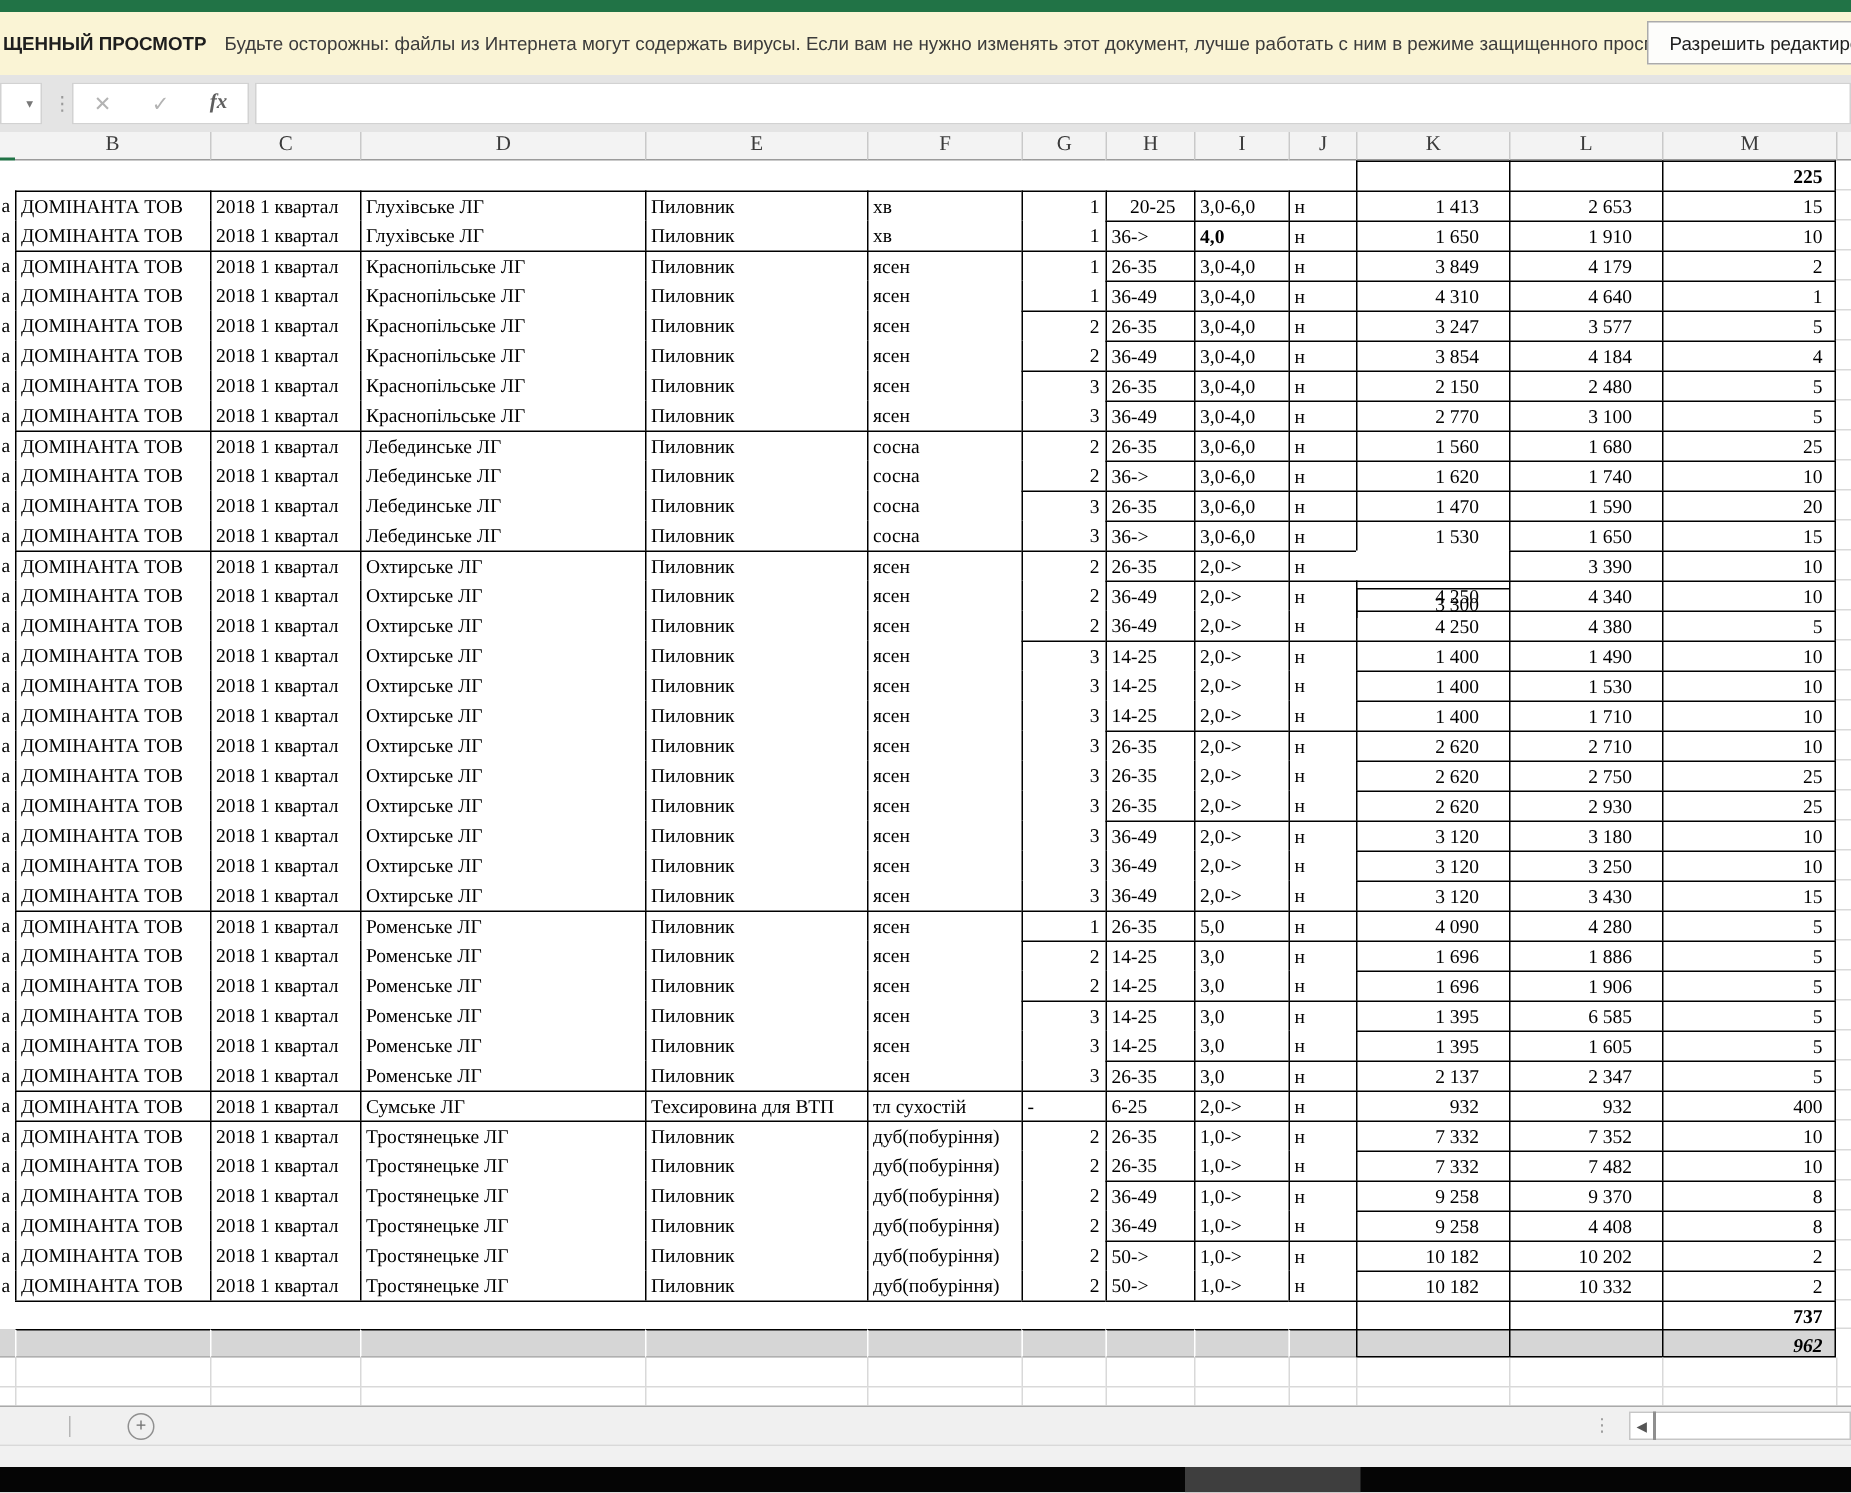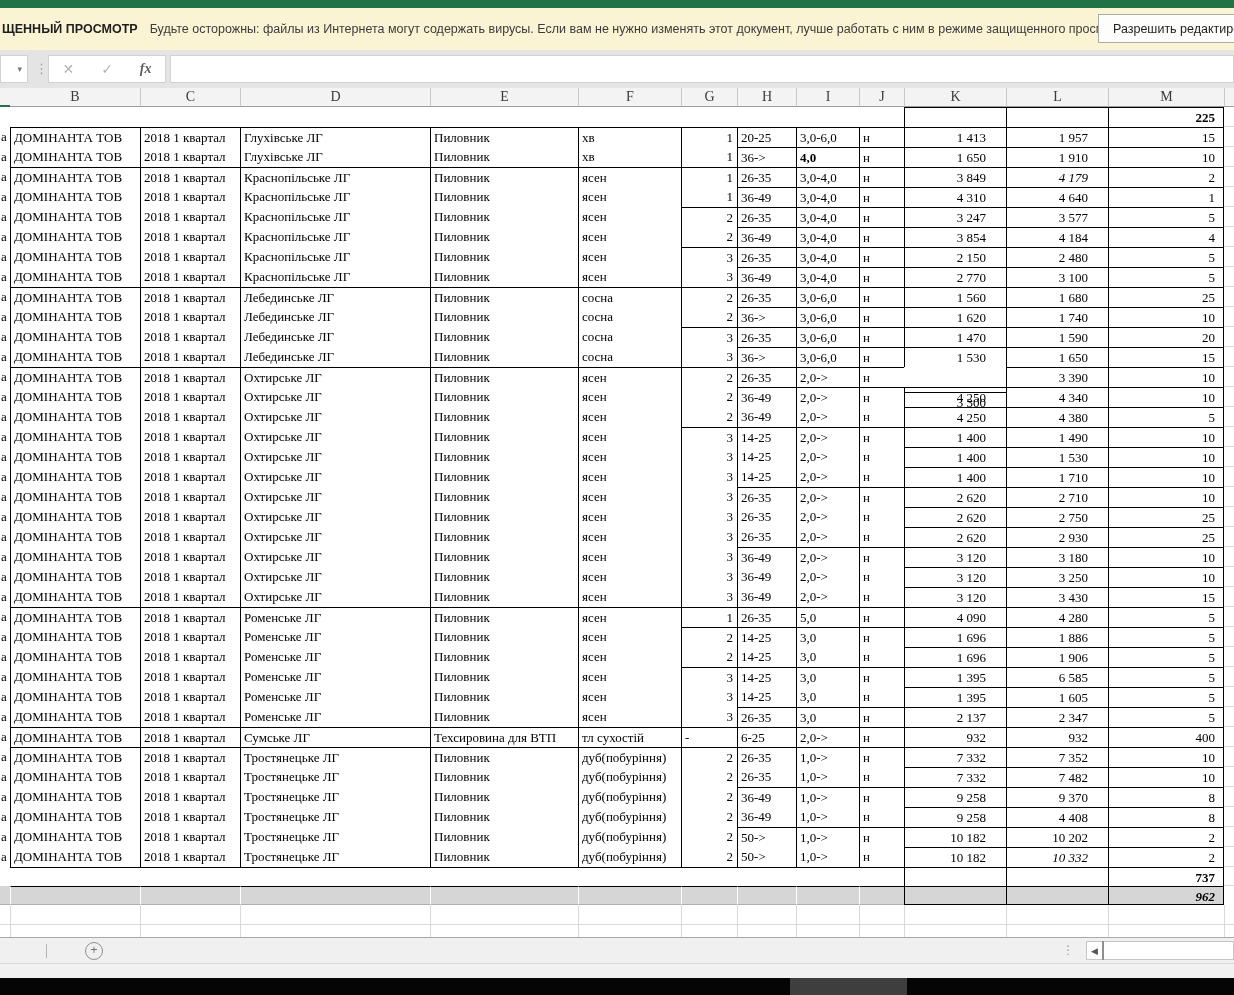--- a/index.html
+++ b/index.html
@@ -108,25 +108,25 @@
         <div class="c" style="width: 10px; border-bottom: 1px solid rgb(217, 217, 217);"></div>
       </div>
       <div class="row" style="height: 20px;">
         <div class="c tl" style="width: 10px; padding-left: 1px;">а</div>
         <div class="c tl" style="width: 130px; border-left: 1px solid rgb(0, 0, 0); border-top: 1px solid rgb(0, 0, 0);">ДОМІНАНТА ТОВ</div>
         <div class="c tl" style="width: 100px; border-left: 1px solid rgb(0, 0, 0); border-top: 1px solid rgb(0, 0, 0);">2018 1 квартал</div>
         <div class="c tl" style="width: 190px; border-left: 1px solid rgb(0, 0, 0); border-top: 1px solid rgb(0, 0, 0);">Глухівське ЛГ</div>
         <div class="c tl" style="width: 148px; border-left: 1px solid rgb(0, 0, 0); border-top: 1px solid rgb(0, 0, 0);">Пиловник</div>
         <div class="c tl" style="width: 103px; border-left: 1px solid rgb(0, 0, 0); border-top: 1px solid rgb(0, 0, 0);">хв</div>
         <div class="c trG" style="width: 56px; border-left: 1px solid rgb(0, 0, 0); border-top: 1px solid rgb(0, 0, 0);">1</div>
-        <div class="c tl" style="width: 59px; border-left: 1px solid rgb(0, 0, 0); border-top: 1px solid rgb(0, 0, 0);">20-25</div>
+        <div class="c tl" style="width: 59px; border-left: 1px solid rgb(0, 0, 0); border-top: 1px solid rgb(0, 0, 0); text-align: center;">20-25</div>
         <div class="c tl" style="width: 63px; border-left: 1px solid rgb(0, 0, 0); border-top: 1px solid rgb(0, 0, 0);">3,0-6,0</div>
         <div class="c tl" style="width: 45px; border-left: 1px solid rgb(0, 0, 0); border-top: 1px solid rgb(0, 0, 0);">н</div>
         <div class="c trNum" style="width: 102px; border-left: 1px solid rgb(0, 0, 0); border-top: 1px solid rgb(0, 0, 0);">1 413</div>
-        <div class="c trNum" style="width: 102px; border-left: 1px solid rgb(0, 0, 0); border-top: 1px solid rgb(0, 0, 0);">1 957</div>
+        <div class="c trNum" style="width: 102px; border-left: 1px solid rgb(0, 0, 0); border-top: 1px solid rgb(0, 0, 0);">2 653</div>
         <div class="c trM" style="width: 116px; border-left: 1px solid rgb(0, 0, 0); border-right: 1px solid rgb(0, 0, 0); border-top: 1px solid rgb(0, 0, 0);">15</div>
         <div class="c" style="width: 10px; border-bottom: 1px solid rgb(217, 217, 217);"></div>
       </div>
       <div class="row" style="height: 20px;">
         <div class="c tl" style="width: 10px; padding-left: 1px;">а</div>
         <div class="c tl" style="width: 130px; border-left: 1px solid rgb(0, 0, 0);">ДОМІНАНТА ТОВ</div>
         <div class="c tl" style="width: 100px; border-left: 1px solid rgb(0, 0, 0);">2018 1 квартал</div>
         <div class="c tl" style="width: 190px; border-left: 1px solid rgb(0, 0, 0);">Глухівське ЛГ</div>
         <div class="c tl" style="width: 148px; border-left: 1px solid rgb(0, 0, 0);">Пиловник</div>
         <div class="c tl" style="width: 103px; border-left: 1px solid rgb(0, 0, 0);">хв</div>
@@ -144,21 +144,21 @@
         <div class="c tl" style="width: 130px; border-left: 1px solid rgb(0, 0, 0); border-top: 1px solid rgb(0, 0, 0);">ДОМІНАНТА ТОВ</div>
         <div class="c tl" style="width: 100px; border-left: 1px solid rgb(0, 0, 0); border-top: 1px solid rgb(0, 0, 0);">2018 1 квартал</div>
         <div class="c tl" style="width: 190px; border-left: 1px solid rgb(0, 0, 0); border-top: 1px solid rgb(0, 0, 0);">Краснопільське ЛГ</div>
         <div class="c tl" style="width: 148px; border-left: 1px solid rgb(0, 0, 0); border-top: 1px solid rgb(0, 0, 0);">Пиловник</div>
         <div class="c tl" style="width: 103px; border-left: 1px solid rgb(0, 0, 0); border-top: 1px solid rgb(0, 0, 0);">ясен</div>
         <div class="c trG" style="width: 56px; border-left: 1px solid rgb(0, 0, 0); border-top: 1px solid rgb(0, 0, 0);">1</div>
         <div class="c tl" style="width: 59px; border-left: 1px solid rgb(0, 0, 0); border-top: 1px solid rgb(0, 0, 0);">26-35</div>
         <div class="c tl" style="width: 63px; border-left: 1px solid rgb(0, 0, 0); border-top: 1px solid rgb(0, 0, 0);">3,0-4,0</div>
         <div class="c tl" style="width: 45px; border-left: 1px solid rgb(0, 0, 0); border-top: 1px solid rgb(0, 0, 0);">н</div>
         <div class="c trNum" style="width: 102px; border-left: 1px solid rgb(0, 0, 0); border-top: 1px solid rgb(0, 0, 0);">3 849</div>
-        <div class="c trNum" style="width: 102px; border-left: 1px solid rgb(0, 0, 0); border-top: 1px solid rgb(0, 0, 0); font-style: italic;">4 179</div>
+        <div class="c trNum" style="width: 102px; border-left: 1px solid rgb(0, 0, 0); border-top: 1px solid rgb(0, 0, 0);">4 179</div>
         <div class="c trM" style="width: 116px; border-left: 1px solid rgb(0, 0, 0); border-right: 1px solid rgb(0, 0, 0); border-top: 1px solid rgb(0, 0, 0);">2</div>
         <div class="c" style="width: 10px; border-bottom: 1px solid rgb(217, 217, 217);"></div>
       </div>
       <div class="row" style="height: 20px;">
         <div class="c tl" style="width: 10px; padding-left: 1px;">а</div>
         <div class="c tl" style="width: 130px; border-left: 1px solid rgb(0, 0, 0);">ДОМІНАНТА ТОВ</div>
         <div class="c tl" style="width: 100px; border-left: 1px solid rgb(0, 0, 0);">2018 1 квартал</div>
         <div class="c tl" style="width: 190px; border-left: 1px solid rgb(0, 0, 0);">Краснопільське ЛГ</div>
         <div class="c tl" style="width: 148px; border-left: 1px solid rgb(0, 0, 0);">Пиловник</div>
         <div class="c tl" style="width: 103px; border-left: 1px solid rgb(0, 0, 0);">ясен</div>
@@ -688,21 +688,21 @@
         <div class="c tl" style="width: 130px; border-left: 1px solid rgb(0, 0, 0); border-bottom: 0px;">ДОМІНАНТА ТОВ</div>
         <div class="c tl" style="width: 100px; border-left: 1px solid rgb(0, 0, 0); border-bottom: 0px;">2018 1 квартал</div>
         <div class="c tl" style="width: 190px; border-left: 1px solid rgb(0, 0, 0); border-bottom: 0px;">Тростянецьке ЛГ</div>
         <div class="c tl" style="width: 148px; border-left: 1px solid rgb(0, 0, 0); border-bottom: 0px;">Пиловник</div>
         <div class="c tl" style="width: 103px; border-left: 1px solid rgb(0, 0, 0); border-bottom: 0px;">дуб(побуріння)</div>
         <div class="c trG" style="width: 56px; border-left: 1px solid rgb(0, 0, 0); border-bottom: 0px;">2</div>
         <div class="c tl" style="width: 59px; border-left: 1px solid rgb(0, 0, 0); border-bottom: 0px;">50-&gt;</div>
         <div class="c tl" style="width: 63px; border-left: 1px solid rgb(0, 0, 0); border-bottom: 0px;">1,0-&gt;</div>
         <div class="c tl" style="width: 45px; border-left: 1px solid rgb(0, 0, 0); border-bottom: 0px;">н</div>
         <div class="c trNum" style="width: 102px; border-left: 1px solid rgb(0, 0, 0); border-top: 1px solid rgb(0, 0, 0); border-bottom: 0px;">10 182</div>
-        <div class="c trNum" style="width: 102px; border-left: 1px solid rgb(0, 0, 0); border-top: 1px solid rgb(0, 0, 0); border-bottom: 0px; font-style: italic;">10 332</div>
+        <div class="c trNum" style="width: 102px; border-left: 1px solid rgb(0, 0, 0); border-top: 1px solid rgb(0, 0, 0); border-bottom: 0px;">10 332</div>
         <div class="c trM" style="width: 116px; border-width: 1px 1px 0px; border-left-style: solid; border-left-color: rgb(0, 0, 0); border-right-style: solid; border-right-color: rgb(0, 0, 0); border-top-style: solid; border-top-color: rgb(0, 0, 0); border-bottom-style: initial; border-bottom-color: initial;">2</div>
         <div class="c" style="width: 10px; border-bottom: 1px solid rgb(217, 217, 217);"></div>
       </div>
       <div class="row" style="height: 19px;">
         <div class="c" style="width: 10px;"></div>
         <div class="c" style="width: 130px; border-top: 1px solid rgb(0, 0, 0);"></div>
         <div class="c" style="width: 100px; border-top: 1px solid rgb(0, 0, 0);"></div>
         <div class="c" style="width: 190px; border-top: 1px solid rgb(0, 0, 0);"></div>
         <div class="c" style="width: 148px; border-top: 1px solid rgb(0, 0, 0);"></div>
         <div class="c" style="width: 103px; border-top: 1px solid rgb(0, 0, 0);"></div>

